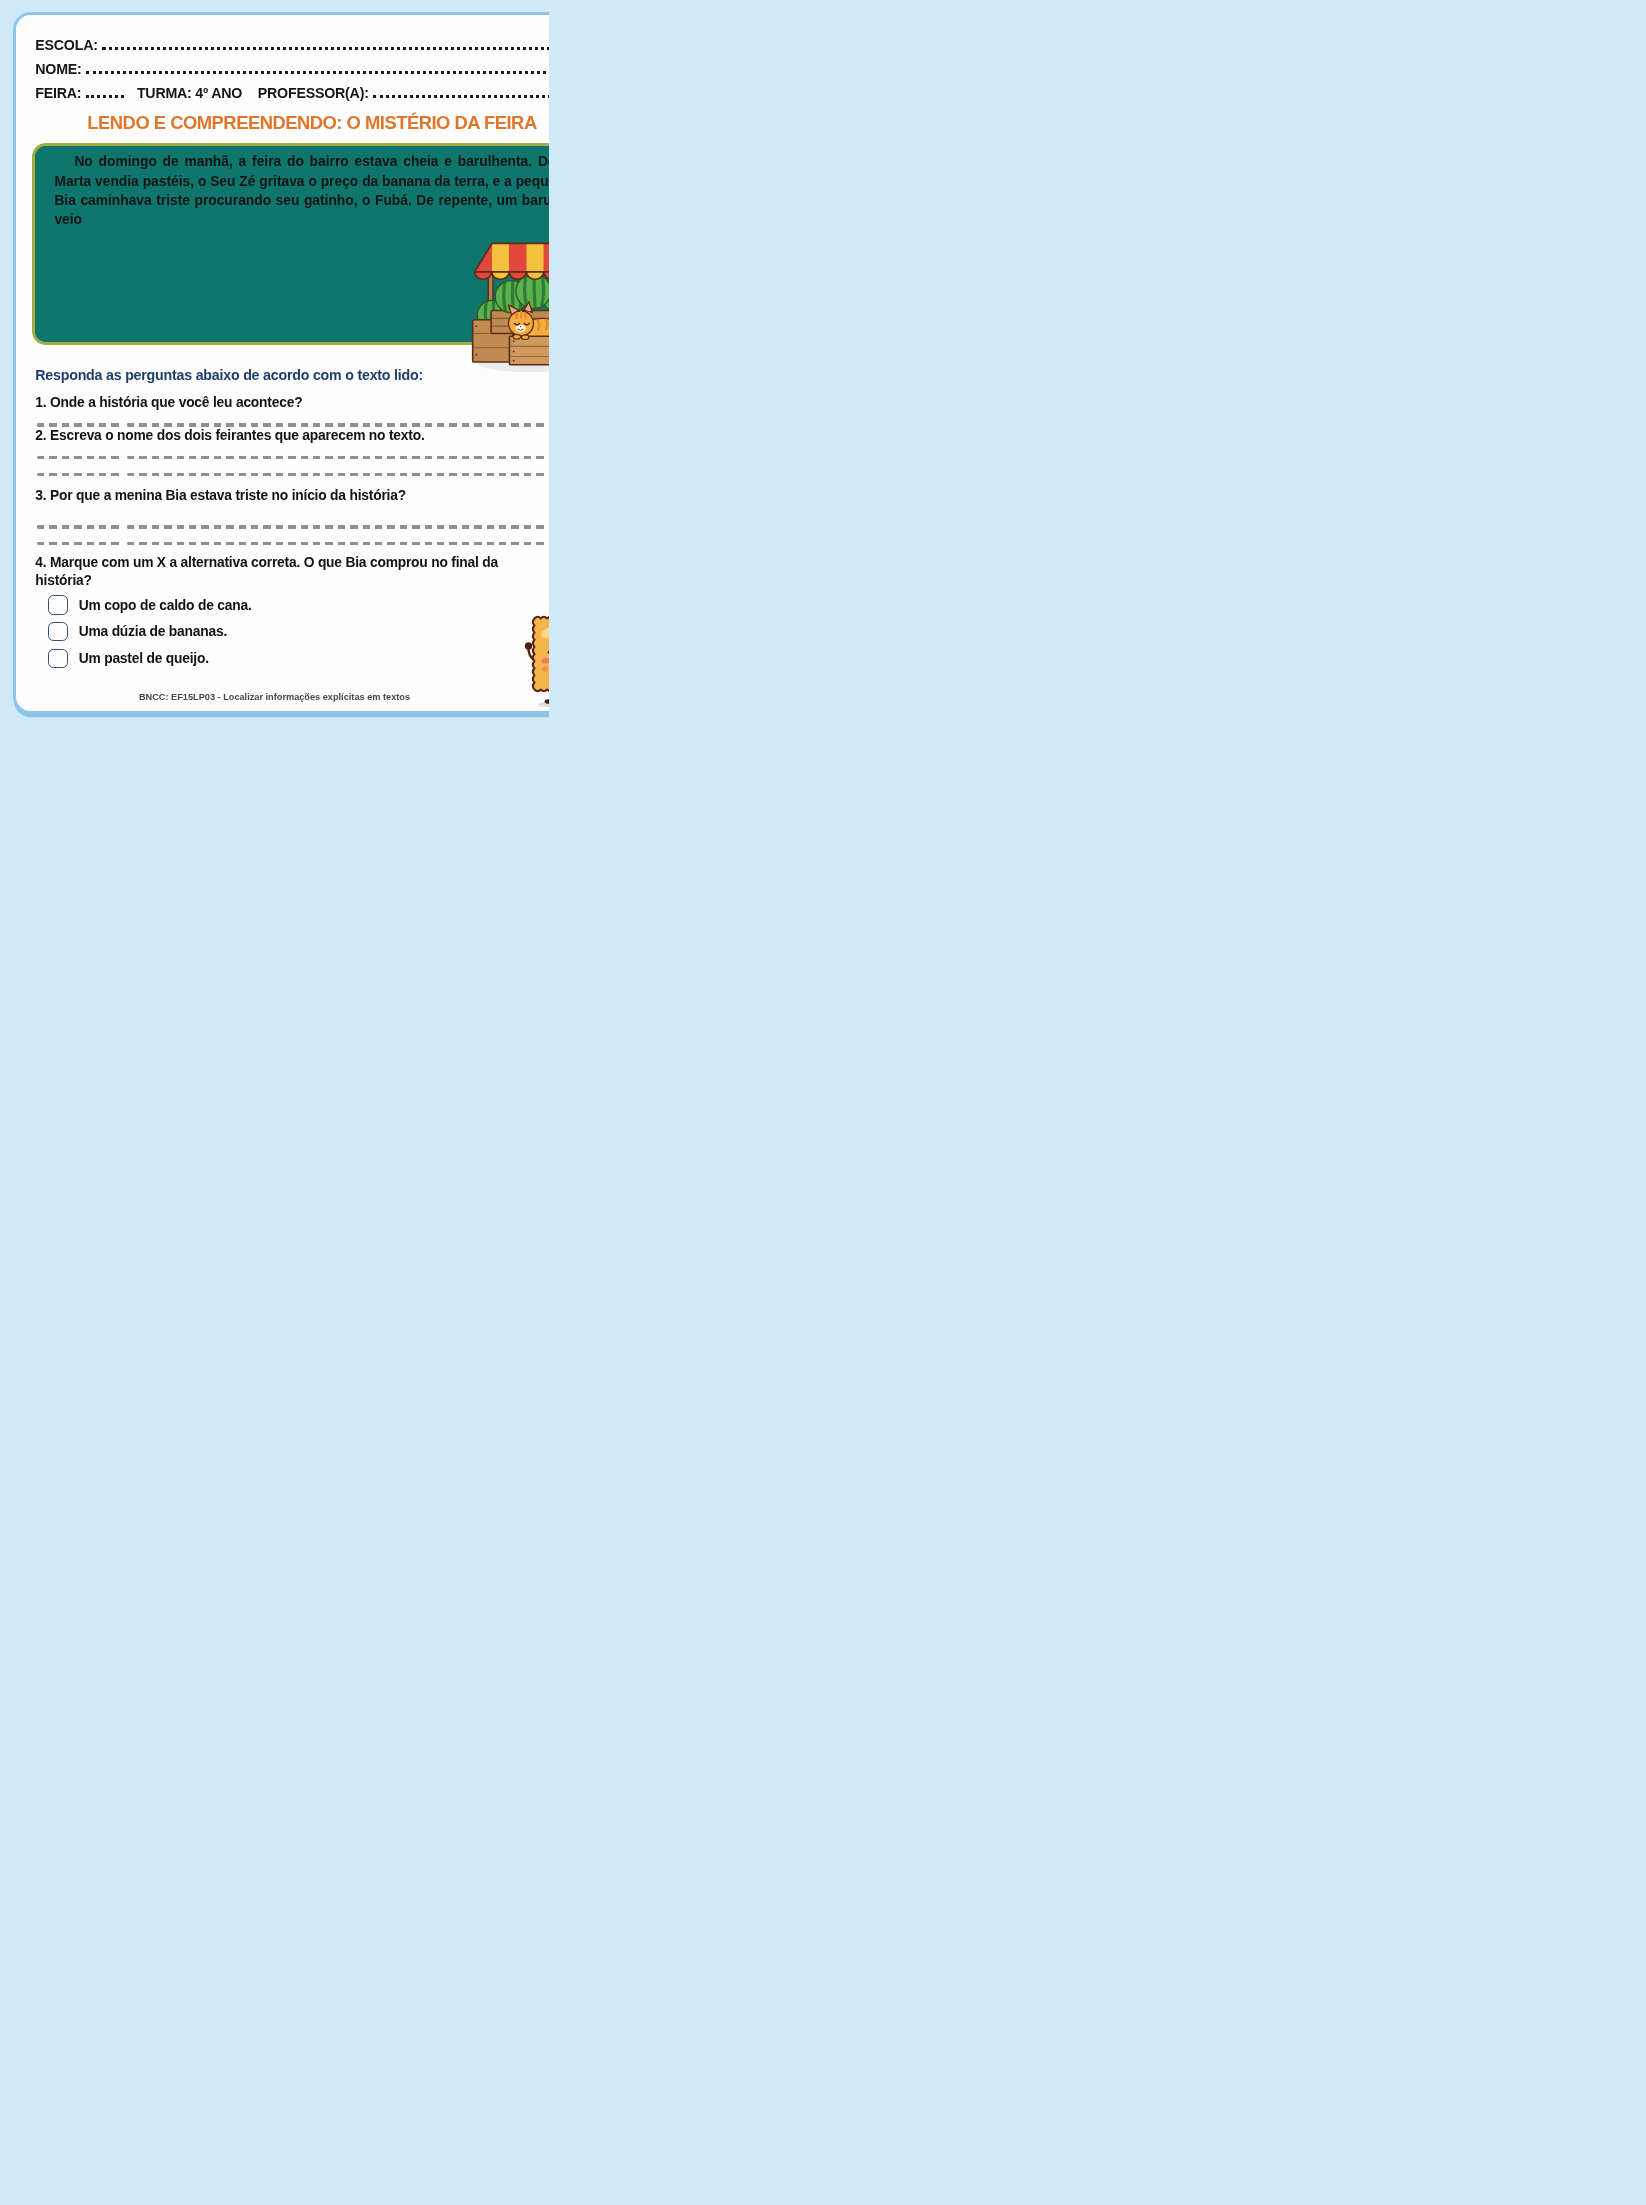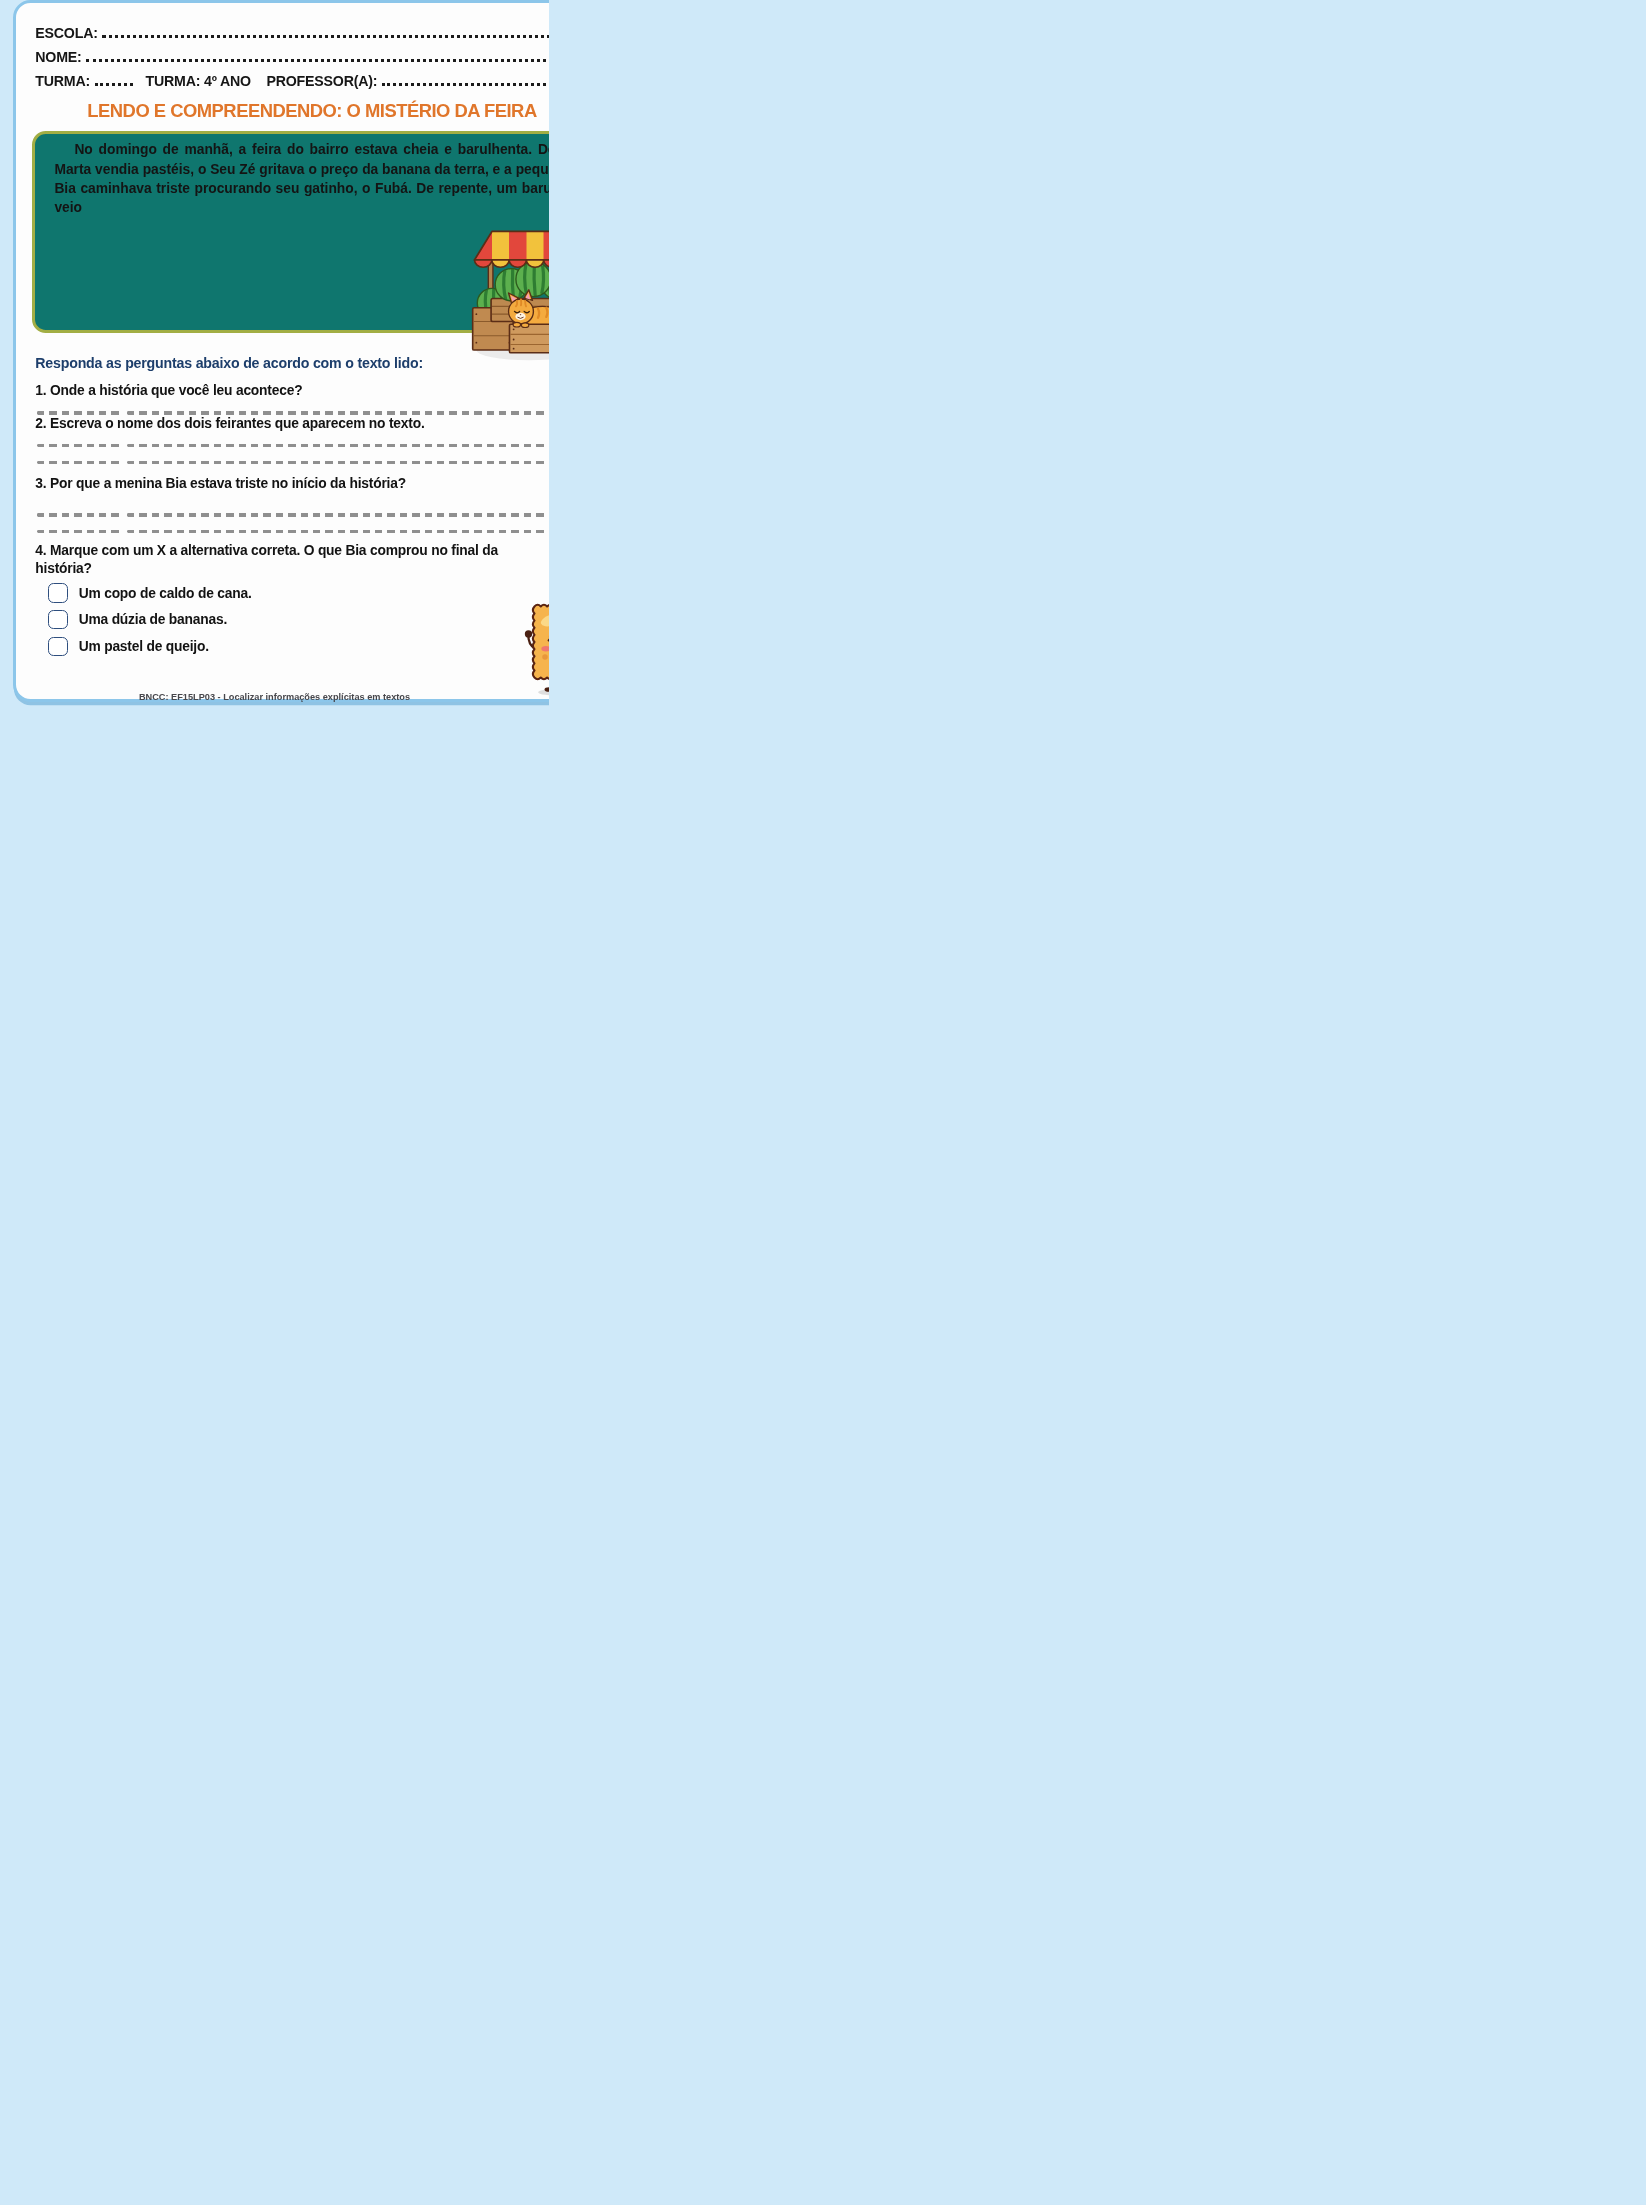--- a/index.html
+++ b/index.html
@@ -4,21 +4,21 @@
 <style>
   html,body{margin:0;padding:0;}
   body{
     width:549px;height:735px;
     background:#cfe9f9;
     position:relative;
     font-family:"Liberation Sans",sans-serif;
     overflow:hidden;
   }
   .card{
-    position:absolute;left:13px;top:0;
+    position:absolute;left:13px;top:12px;
     width:598px;height:702px;
     box-sizing:border-box;
     background:#fdfdfd;
     border:3.2px solid #8cc6ea;
     border-radius:17.5px;
     box-shadow:0 4.1px 0 -0.9px #8fc3e4;
     padding:13.8px 19.3px 0 19.3px;
     font-weight:bold;
     color:#161616;
   }
@@ -92,21 +92,21 @@
 
   <div class="hdr-row">
     <span>ESCOLA:</span>
     <span class="dotfill"></span>
   </div>
   <div class="hdr-row">
     <span>NOME:</span>
     <span class="dotfill"></span>
   </div>
   <div class="hdr-row">
-    <span>TURMA:</span>
+    <span>FEIRA:</span>
     <span class="dotfill short"></span>
     <span class="hdr-gap1">TURMA: 4º ANO</span>
     <span class="hdr-gap2">PROFESSOR(A):</span>
     <span class="dotfill"></span>
   </div>
 
   <div class="title">LENDO E COMPREENDENDO: O MISTÉRIO DA FEIRA</div>
 
   <div class="storybox">
     <p class="first">No domingo de manhã, a feira do bairro estava cheia e barulhenta. Dona Marta vendia pastéis, o Seu Zé gritava o preço da banana da terra, e a pequena Bia caminhava triste procurando seu gatinho, o Fubá. De repente, um barulho veio</p>

